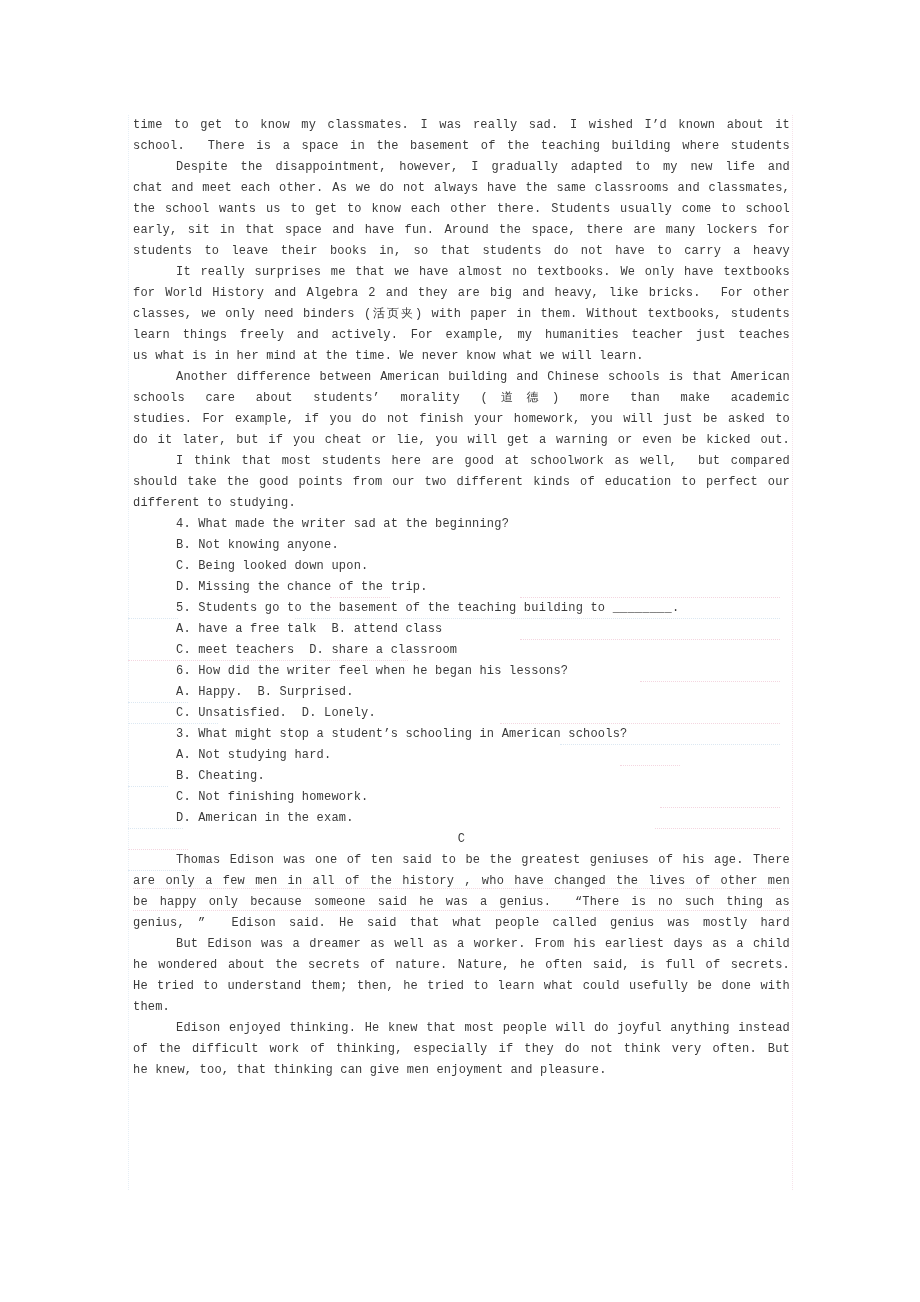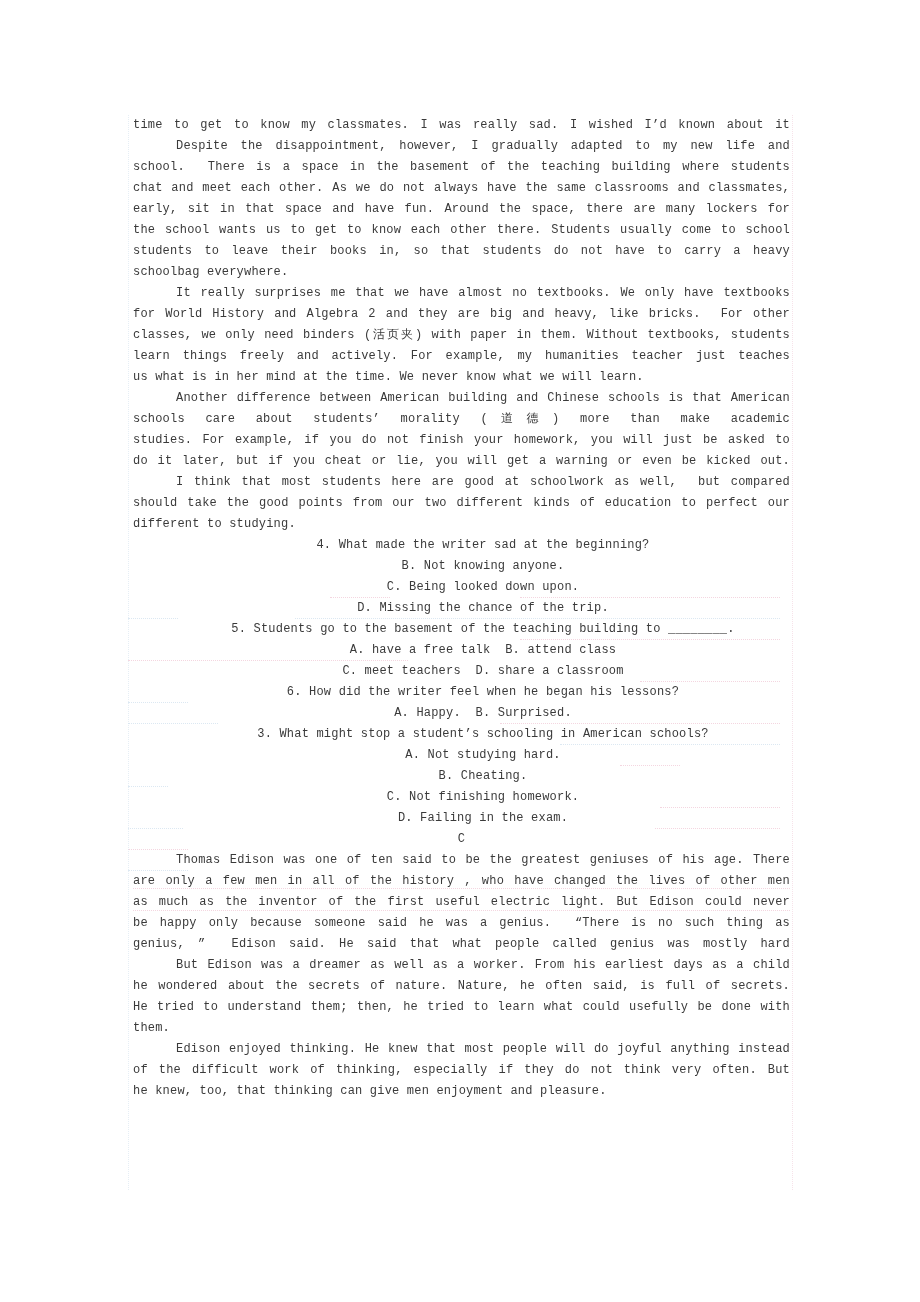--- a/index.html
+++ b/index.html
@@ -22,21 +22,21 @@
     width: 657px;
     color: #3a3a3a;
     font-size: 12px;
   }
   .line {
     height: 21px;
     line-height: 21px;
     white-space: pre;
     letter-spacing: 0.2px;
   }
-  .line.indent { padding-left: 43px; text-align: center; }
+  .line.indent { padding-left: 43px; }
   .line.fill {
     white-space: normal;
     text-align: justify;
     text-align-last: justify;
     overflow: hidden;
   }
   .line.center {
     padding-left: 0;
     text-align: center;
     white-space: normal;
@@ -68,27 +68,26 @@
       <div class="hdot" style="left: 655px; top: 828px; width: 125px; border-top-color: rgb(243, 207, 219);"></div>
       <div class="hdot" style="left: 128px; top: 849px; width: 60px; border-top-color: rgb(243, 207, 219);"></div>
       <div class="hdot" style="left: 128px; top: 870px; width: 60px; border-top-color: rgb(214, 228, 240);"></div>
       <div class="hdot" style="left: 133px; top: 888px; width: 657px; border-top-color: rgb(243, 207, 219);"></div>
       <div class="hdot" style="left: 133px; top: 910px; width: 657px; border-top-color: rgb(243, 207, 219);"></div>
       <div class="vdot" style="left: 128px; top: 115px; height: 1075px; border-left-color: rgb(214, 228, 240);"></div>
       <div class="vdot" style="left: 792px; top: 115px; height: 1075px; border-left-color: rgb(243, 207, 219);"></div>
     </div>
   <div class="text-block" id="textblock" style="color: rgb(58, 58, 58);">
       <div class="line fill">time to get to know my classmates. I was really sad. I wished I’d known about it earlier.</div>
+      <div class="line fill">school.&nbsp; There is a space in the basement of the teaching building where students</div>
       <div class="line indent fill">Despite the disappointment, however, I gradually adapted to my new life and</div>
-      <div class="line fill">school.&nbsp; There is a space in the basement of the teaching building where students</div>
       <div class="line fill">chat and meet each other. As we do not always have the same classrooms and classmates,</div>
+      <div class="line fill">the school wants us to get to know each other there. Students usually come to school</div>
       <div class="line fill">early, sit in that space and have fun. Around the space, there are many lockers for</div>
-      <div class="line fill">the school wants us to get to know each other there. Students usually come to school</div>
       <div class="line fill">students to leave their books in, so that students do not have to carry a heavy</div>
-      <div class="line">schoolbag everywhere.</div>
       <div class="line indent fill">It really surprises me that we have almost no textbooks. We only have textbooks</div>
       <div class="line fill">for World History and Algebra 2 and they are big and heavy, like bricks.&nbsp; For other</div>
       <div class="line fill">classes, we only need binders (活页夹) with paper in them. Without textbooks, students</div>
       <div class="line fill">learn things freely and actively. For example, my humanities teacher just teaches</div>
       <div class="line">us what is in her mind at the time. We never know what we will learn.</div>
       <div class="line indent fill">Another difference between American building and Chinese schools is that American</div>
       <div class="line fill">schools care about students’ morality (道德) more than make academic</div>
       <div class="line fill">studies. For example, if you do not finish your homework, you will just be asked to</div>
       <div class="line fill">do it later, but if you cheat or lie, you will get a warning or even be kicked out.</div>
       <div class="line indent fill">I think that most students here are good at schoolwork as well,&nbsp; but compared</div>
@@ -96,29 +95,29 @@
       <div class="line">different to studying.</div>
       <div class="line indent">4. What made the writer sad at the beginning?</div>
       <div class="line indent">B. Not knowing anyone.</div>
       <div class="line indent">C. Being looked down upon.</div>
       <div class="line indent">D. Missing the chance of the trip.</div>
       <div class="line indent">5. Students go to the basement of the teaching building to ________.</div>
       <div class="line indent">A. have a free talk  B. attend class</div>
       <div class="line indent">C. meet teachers  D. share a classroom</div>
       <div class="line indent">6. How did the writer feel when he began his lessons?</div>
       <div class="line indent">A. Happy.  B. Surprised.</div>
+      <div class="line indent">C. Unsatisfied.  D. Lonely.</div>
       <div class="line indent">3. What might stop a student’s schooling in American schools?</div>
       <div class="line indent">A. Not studying hard.</div>
       <div class="line indent">B. Cheating.</div>
       <div class="line indent">C. Not finishing homework.</div>
-      <div class="line indent">D. Failing in the exam.</div>
+      <div class="line indent">D. American in the exam.</div>
       <div class="line center">C</div>
       <div class="line indent fill">Thomas Edison was one of ten said to be the greatest geniuses of his age. There</div>
       <div class="line fill">are only a few men in all of the history , who have changed the lives of other men</div>
-      <div class="line fill">as much as the inventor of the first useful electric light. But Edison could never</div>
       <div class="line fill">be happy only because someone said he was a genius.&nbsp; “There is no such thing as</div>
       <div class="line fill">genius, ”&nbsp; Edison said. He said that what people called genius was mostly hard</div>
       <div class="line indent fill">But Edison was a dreamer as well as a worker. From his earliest days as a child</div>
       <div class="line fill">he wondered about the secrets of nature. Nature, he often said, is full of secrets.</div>
       <div class="line fill">He tried to understand them; then, he tried to learn what could usefully be done with</div>
       <div class="line">them.</div>
       <div class="line indent fill">Edison enjoyed thinking. He knew that most people will do joyful anything instead</div>
       <div class="line fill">of the difficult work of thinking, especially if they do not think very often. But</div>
       <div class="line">he knew, too, that thinking can give men enjoyment and pleasure.</div>
     </div>

